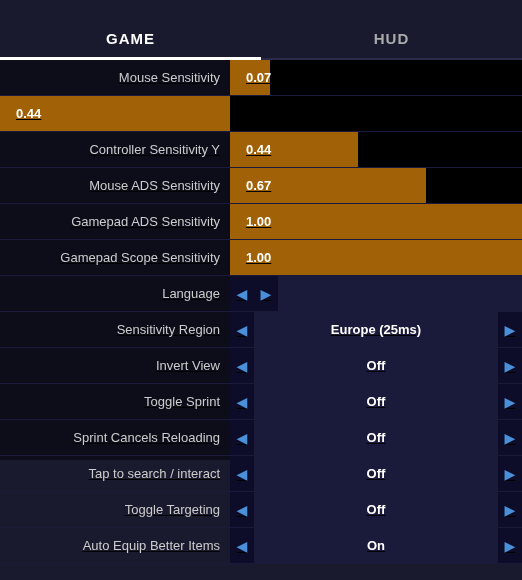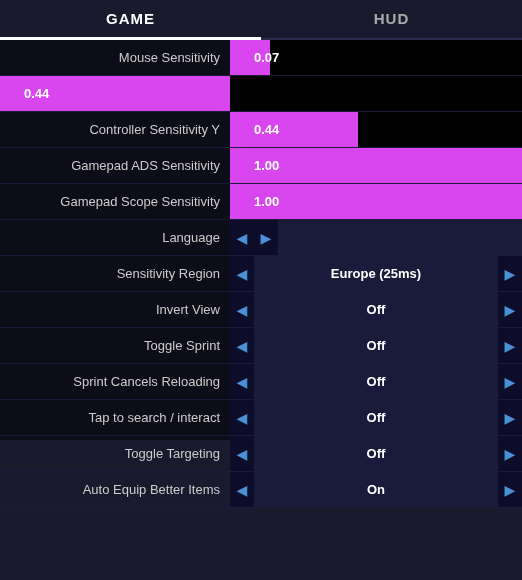--- a/index.html
+++ b/index.html
@@ -9,20 +9,21 @@
       background-color: #1a1a2e;
       font-family: 'Arial', sans-serif;
       overflow: hidden;
     }
 
     .container {
       width: 522px;
       height: 440px;
       background: #0d0d1a;
       position: relative;
+      margin-top: 20px;
     }
 
     
     .tab-bar {
       display: flex;
       width: 100%;
       background: #1a1a2e;
       border-bottom: 2px solid #2a2a4a;
     }
 
@@ -40,20 +41,21 @@
 
     .tab.active {
       color: #fff;
       border-bottom: 3px solid #fff;
       margin-bottom: -2px;
     }
 
     
     .settings-list {
       width: 100%;
+      text-decoration: underline;
     }
 
     .setting-row {
       display: flex;
       align-items: center;
       height: 36px;
       border-bottom: 1px solid #1a1a3a;
     }
 
     .setting-label {
@@ -77,24 +79,24 @@
       flex: 1;
       height: 100%;
       display: flex;
       align-items: center;
       background: #000;
       position: relative;
     }
 
     .slider-fill {
       height: 100%;
-      background: #d946ef;
-      display: flex;
-      align-items: center;
-      padding-left: 24px;
+      background: #a16207;
+      display: flex;
+      align-items: center;
+      padding-left: 16px;
       font-size: 13px;
       font-weight: bold;
       color: #fff;
       min-width: 40px;
     }
 
     
     .selector-control {
       flex: 1;
       display: flex;
@@ -153,20 +155,28 @@
       </div>
       <div class="setting-row">
         <div class="setting-label">Controller Sensitivity Y</div>
         <div class="setting-control">
           <div class="slider-bar-container">
             <div class="slider-fill" style="width: 44%;">0.44</div>
           </div>
         </div>
       </div>
       <div class="setting-row">
+        <div class="setting-label">Mouse ADS Sensitivity</div>
+        <div class="setting-control">
+          <div class="slider-bar-container">
+            <div class="slider-fill" style="width: 67%;">0.67</div>
+          </div>
+        </div>
+      </div>
+      <div class="setting-row">
         <div class="setting-label">Gamepad ADS Sensitivity</div>
         <div class="setting-control">
           <div class="slider-bar-container">
             <div class="slider-fill" style="width: 100%;">1.00</div>
           </div>
         </div>
       </div>
       <div class="setting-row">
         <div class="setting-label">Gamepad Scope Sensitivity</div>
         <div class="setting-control">

